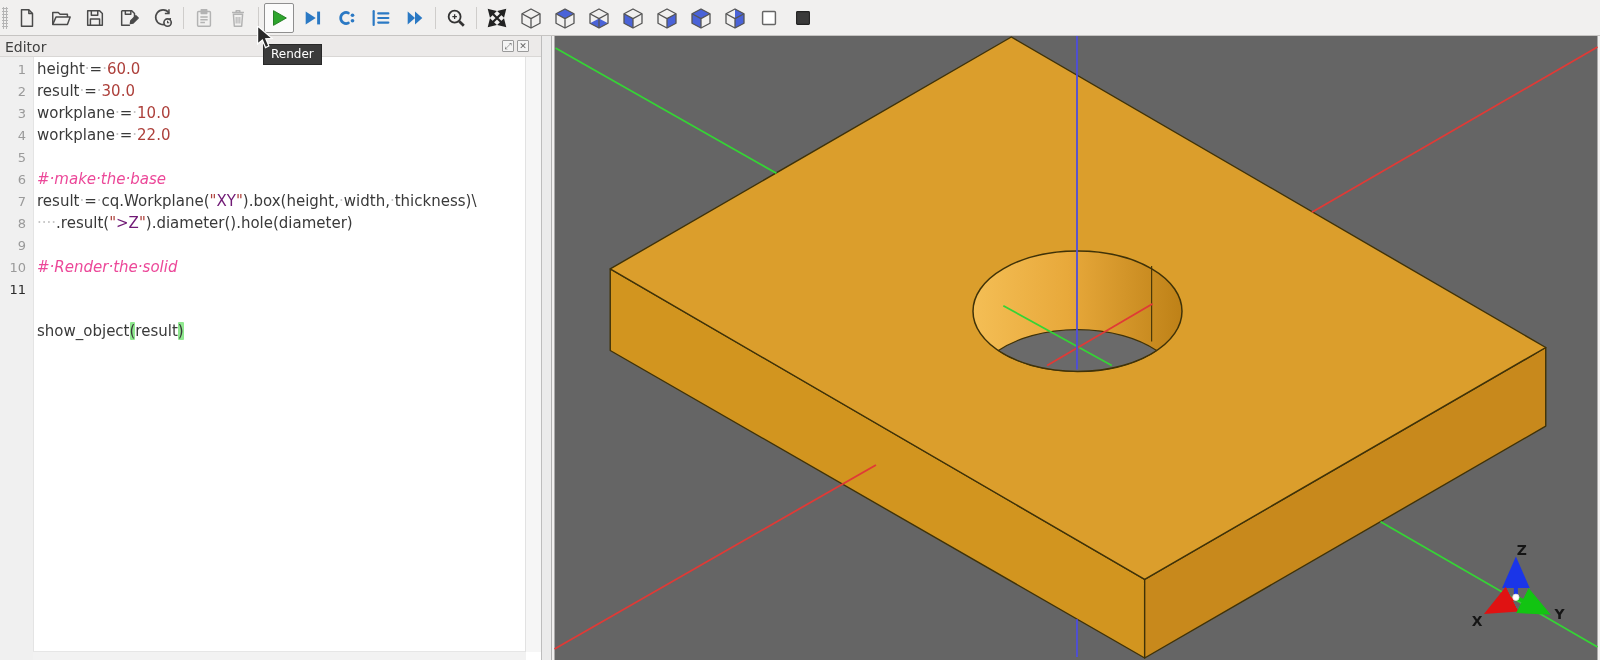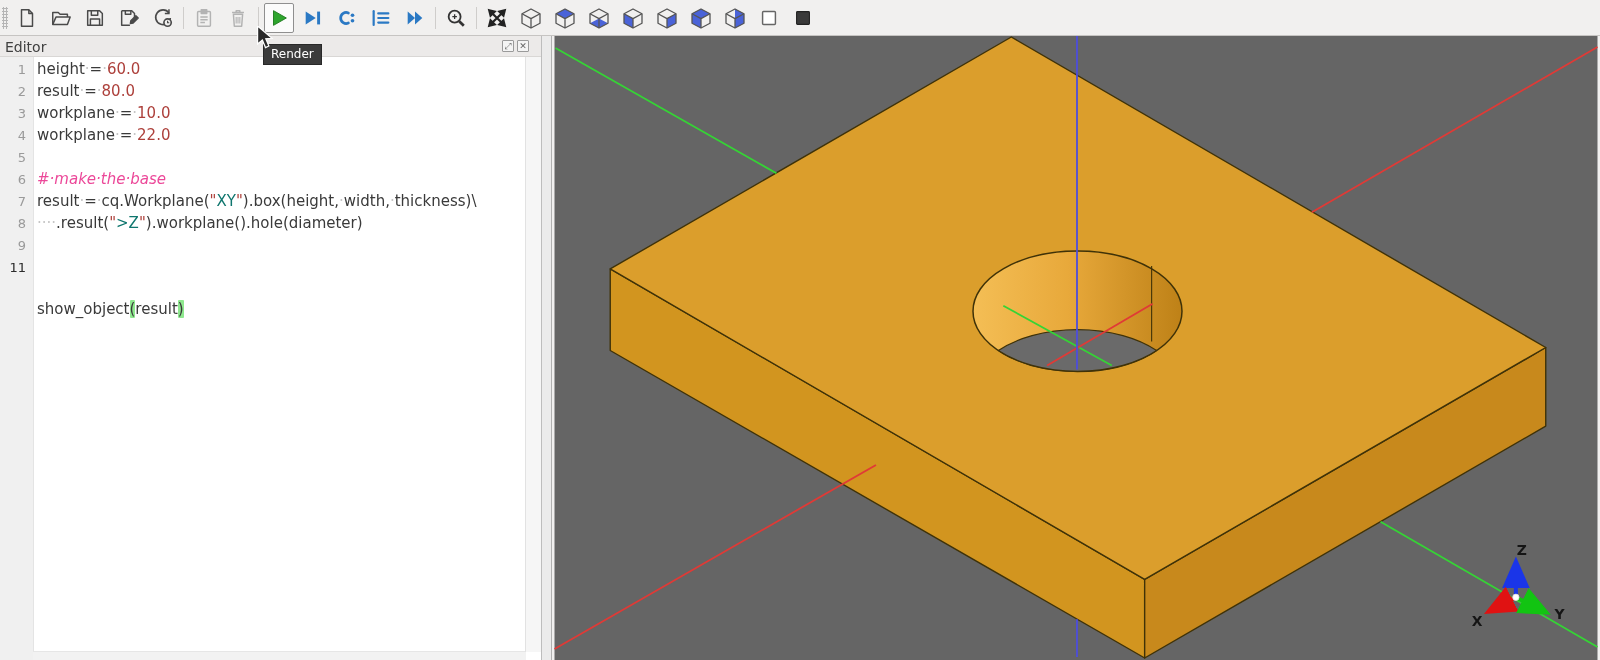--- a/index.html
+++ b/index.html
@@ -31,21 +31,21 @@
   .editor-gutter-bg{position:absolute;left:0;top:0;width:33px;height:100%;background:#f0f0f0;
     border-right:1px solid #e4e4e4;}
   .editor-code{position:absolute;left:0;top:2px;width:523px;}
   .code-line{display:flex;height:22px;}
   .gutter{flex:0 0 33px;text-align:right;padding-right:7px;box-sizing:border-box;color:#9a9a9a;
     font-size:13px;line-height:22px;background:#f0f0f0;}
   .lcontent{flex:1 1 auto;padding-left:4px;font-size:15px;line-height:21px;white-space:pre;color:#3a3a3a;}
   .code-line.current .lcontent{background:#14b8a6;margin-top:42px;}
   .code-line.current .gutter{color:#2b2b2b;font-weight:normal;}
   .tk-p{color:#3a3a3a}.tk-n{color:#ad403b}.tk-c{color:#ec4899;font-style:italic}
-  .tk-s{color:#0f766e}.tk-q{color:#ad403b}.tk-w{color:#c6c6c6}
+  .tk-s{color:#701a75}.tk-q{color:#ad403b}.tk-w{color:#c6c6c6}
   .tk-b{background:#8fe98f;border-radius:1px;}
   .editor-vscroll{position:absolute;right:0;top:21px;width:15px;bottom:8px;background:#f6f6f6;
     border-left:1px solid #e2e2e2;}
   .editor-hscroll{position:absolute;left:33px;right:15px;bottom:0;height:8px;background:#f2f2f2;
     border-top:1px solid #e6e6e6;}
   
   .splitter{position:absolute;left:541px;top:36px;width:11px;height:624px;background:#ebebeb;
     border-left:1px solid #bdbdbd;border-right:1px solid #b0b0b0;box-sizing:border-box;z-index:2;}
   
   .viewport{position:absolute;left:552px;top:36px;width:1048px;height:624px;z-index:1;}
@@ -289,21 +289,21 @@
   </div>
   <div class="editor-body">
     <div class="editor-gutter-bg"></div>
     <div class="editor-code">
         <div class="code-line">
           <span class="gutter">1</span>
           <span class="lcontent"><span class="tk-p">height</span><span class="tk-w">·</span><span class="tk-p">=</span><span class="tk-w">·</span><span class="tk-n">60.0</span></span>
         </div>
         <div class="code-line">
           <span class="gutter">2</span>
-          <span class="lcontent"><span class="tk-p">result</span><span class="tk-w">·</span><span class="tk-p">=</span><span class="tk-w">·</span><span class="tk-n">80.0</span></span>
+          <span class="lcontent"><span class="tk-p">result</span><span class="tk-w">·</span><span class="tk-p">=</span><span class="tk-w">·</span><span class="tk-n">30.0</span></span>
         </div>
         <div class="code-line">
           <span class="gutter">3</span>
           <span class="lcontent"><span class="tk-p">workplane</span><span class="tk-w">·</span><span class="tk-p">=</span><span class="tk-w">·</span><span class="tk-n">10.0</span></span>
         </div>
         <div class="code-line">
           <span class="gutter">4</span>
           <span class="lcontent"><span class="tk-p">workplane</span><span class="tk-w">·</span><span class="tk-p">=</span><span class="tk-w">·</span><span class="tk-n">22.0</span></span>
         </div>
         <div class="code-line">
@@ -313,25 +313,29 @@
         <div class="code-line">
           <span class="gutter">6</span>
           <span class="lcontent"><span class="tk-c">#·make·the·base</span></span>
         </div>
         <div class="code-line">
           <span class="gutter">7</span>
           <span class="lcontent"><span class="tk-p">result</span><span class="tk-w">·</span><span class="tk-p">=</span><span class="tk-w">·</span><span class="tk-p">cq.Workplane(</span><span class="tk-q">"</span><span class="tk-s">XY</span><span class="tk-q">"</span><span class="tk-p">).box(height,</span><span class="tk-w">·</span><span class="tk-p">width,</span><span class="tk-w">·</span><span class="tk-p">thickness)\</span></span>
         </div>
         <div class="code-line">
           <span class="gutter">8</span>
-          <span class="lcontent"><span class="tk-w">····</span><span class="tk-p">.result(</span><span class="tk-q">"</span><span class="tk-s">&gt;Z</span><span class="tk-q">"</span><span class="tk-p">).workplane().hole(diameter)</span></span>
+          <span class="lcontent"><span class="tk-w">····</span><span class="tk-p">.result(</span><span class="tk-q">"</span><span class="tk-s">&gt;Z</span><span class="tk-q">"</span><span class="tk-p">).diameter().hole(diameter)</span></span>
         </div>
         <div class="code-line">
           <span class="gutter">9</span>
           <span class="lcontent"></span>
+        </div>
+        <div class="code-line">
+          <span class="gutter">10</span>
+          <span class="lcontent"><span class="tk-c">#·Render·the·solid</span></span>
         </div>
         <div class="code-line current">
           <span class="gutter">11</span>
           <span class="lcontent"><span class="tk-p">show_object</span><span class="tk-b">(</span><span class="tk-p">result</span><span class="tk-b">)</span></span>
         </div>
       </div>
     <div class="editor-hscroll"></div>
   </div>
   <div class="editor-vscroll"></div>
 </div>

